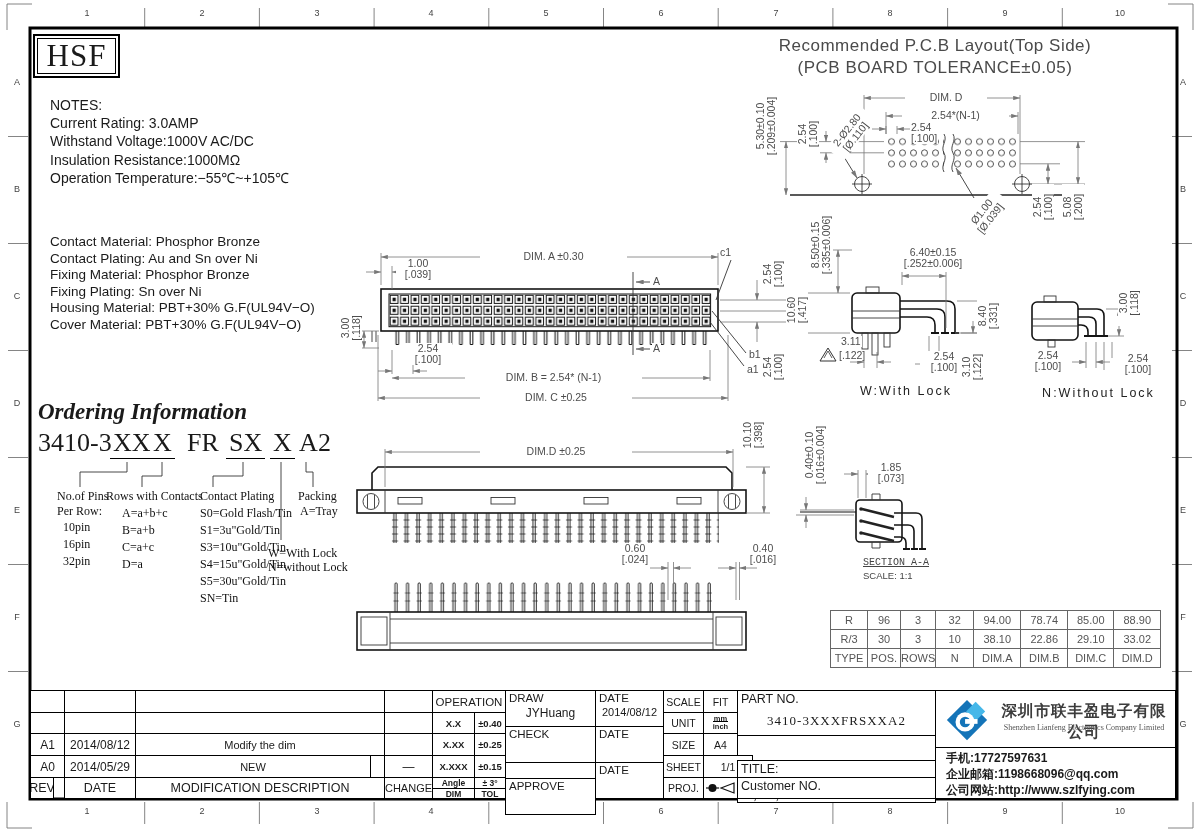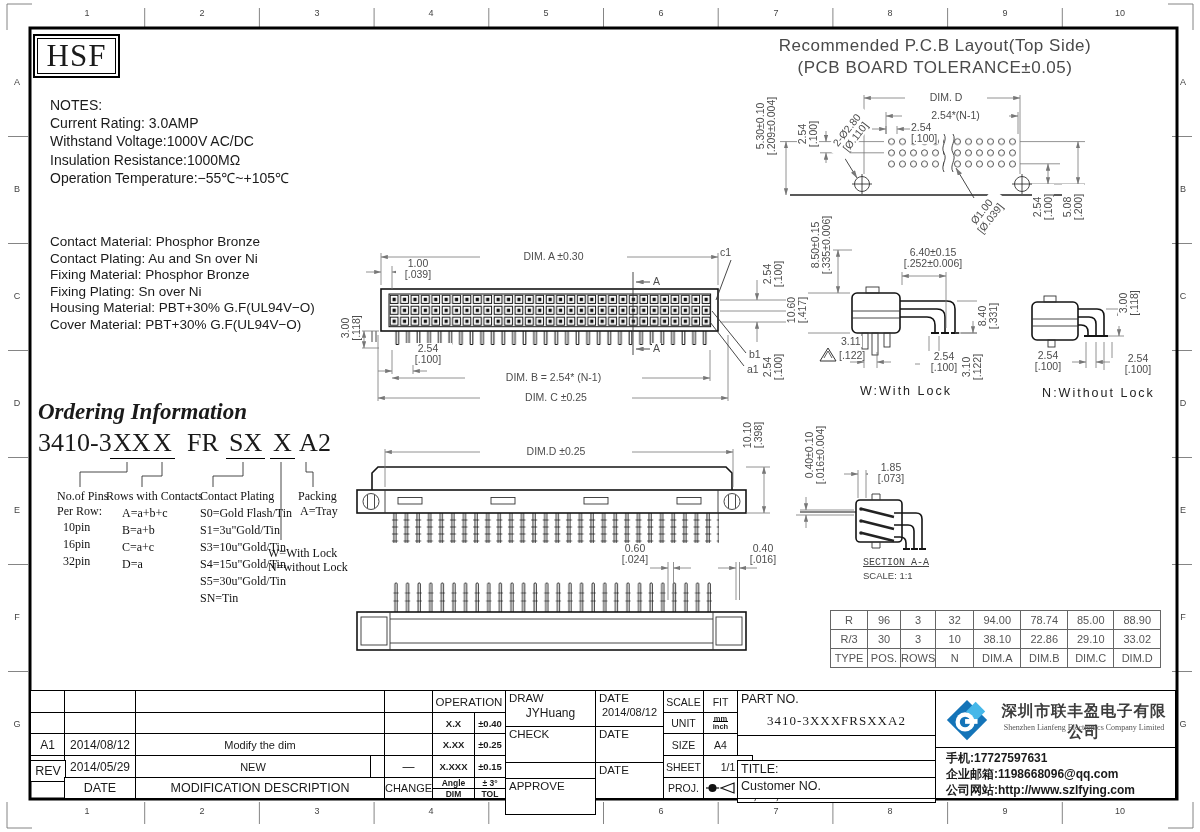--- a/index.html
+++ b/index.html
@@ -457,21 +457,21 @@
     </div>
   <div class="tb" style="left:64px;top:755px;width:72px;height:23px">
       <div class="cc">2014/05/29</div>
     </div>
   <div class="tb" style="left:135px;top:755px;width:236px;height:23px">
       <div class="cc" style="font-size:11px">NEW</div>
     </div>
   <div class="tb" style="left:384px;top:755px;width:49px;height:23px">
       <div class="cc">—</div>
     </div>
-  <div class="tb" style="left:30px;top:760px;width:36px;height:22px">
+  <div class="tb" style="left:30px;top:777px;width:24px;height:22px">
       <div class="cc" style="font-size:12.5px">REV</div>
     </div>
   <div class="tb" style="left:64px;top:777px;width:72px;height:22px">
       <div class="cc" style="font-size:12.5px">DATE</div>
     </div>
   <div class="tb" style="left:135px;top:777px;width:250px;height:22px">
       <div class="cc" style="font-size:12.5px">MODIFICATION  DESCRIPTION</div>
     </div>
   <div class="tb" style="left:384px;top:777px;width:49px;height:22px">
       <div class="cc" style="font-size:11px">CHANGE</div>

